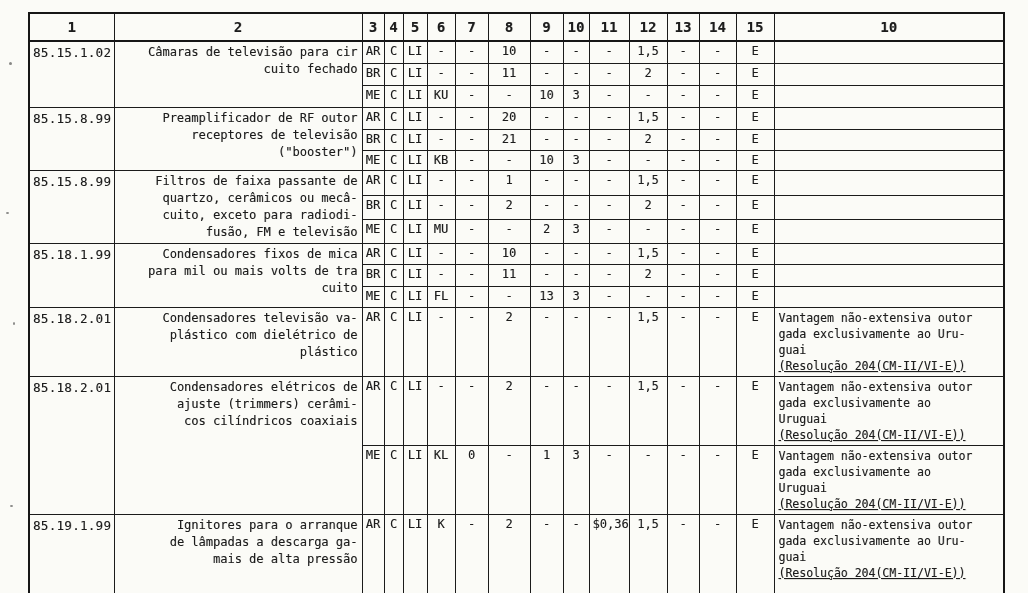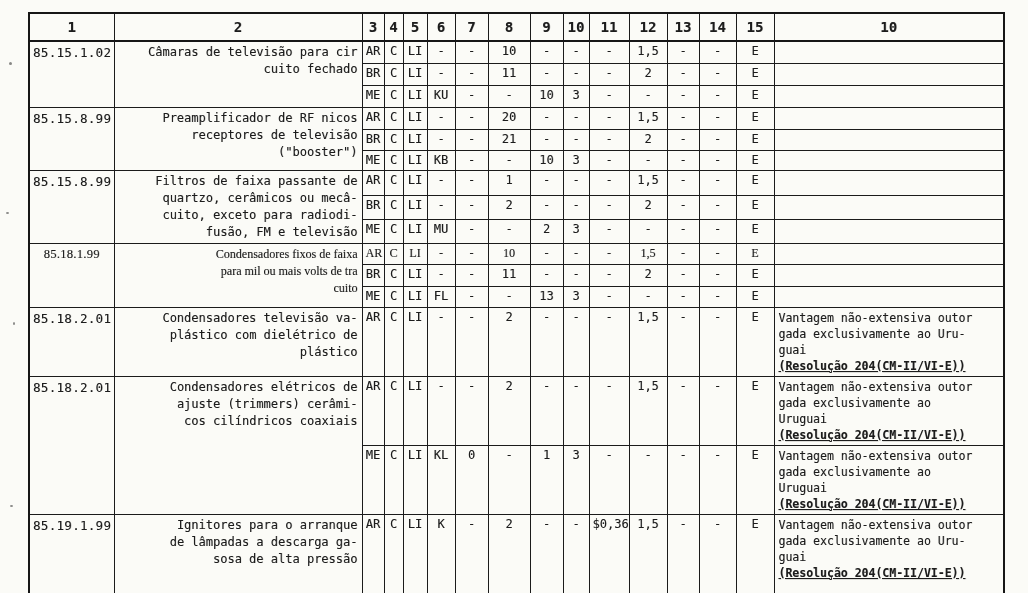--- a/index.html
+++ b/index.html
@@ -35,21 +35,21 @@
   }
   th {
     font-weight: bold;
     font-size: 14px;
     text-align: center;
     vertical-align: middle;
     height: 24px;
     border-bottom: 2px solid #161616;
   }
   td.code-cell {
-    text-align: center;
+    text-align: right;
     font-size: 12.5px;
     padding-top: 3px;
     letter-spacing: 0.3px;
   }
   td.desc-cell {
     font-size: 12px;
     line-height: 17px;
     padding: 2px 4px;
     text-align: right;
   }
@@ -60,21 +60,20 @@
     padding-top: 2px;
   }
   td.remark-cell {
     font-size: 11.5px;
     line-height: 16px;
     padding: 2px 4px;
     margin-top: 40px;
   }
   .remark-line.underlined {
     text-decoration: underline;
-    font-weight: bold;
   }
   .speck {
     position: absolute;
     background: #2a2a2a;
     border-radius: 50%;
     opacity: 0.55;
   }
 </style>
 </head>
 <body>
@@ -174,21 +173,21 @@
           <td class="val-cell">-</td>
           <td class="val-cell">-</td>
           <td class="val-cell">-</td>
           <td class="val-cell">-</td>
           <td class="val-cell">E</td>
           <td class="remark-cell"></td>
         </tr>
         <tr style="height: 22px;">
           <td class="code-cell" rowspan="3">85.15.8.99</td>
           <td class="desc-cell" rowspan="3">
-            <div>Preamplificador de RF nicos</div>
+            <div>Preamplificador de RF outor</div>
             <div>receptores de televisão</div>
             <div>("booster")</div>
           </td>
           <td class="val-cell">AR</td>
           <td class="val-cell">C</td>
           <td class="val-cell">LI</td>
           <td class="val-cell">-</td>
           <td class="val-cell">-</td>
           <td class="val-cell">20</td>
           <td class="val-cell">-</td>
@@ -280,24 +279,24 @@
           <td class="val-cell">-</td>
           <td class="val-cell">2</td>
           <td class="val-cell">3</td>
           <td class="val-cell">-</td>
           <td class="val-cell">-</td>
           <td class="val-cell">-</td>
           <td class="val-cell">-</td>
           <td class="val-cell">E</td>
           <td class="remark-cell"></td>
         </tr>
-        <tr style="height: 21px; font-family: Liberation Serif, serif;">
+        <tr style="height: 21px;">
           <td class="code-cell" rowspan="3">85.18.1.99</td>
           <td class="desc-cell" rowspan="3">
-            <div>Condensadores fixos de faixa</div>
+            <div>Condensadores fixos de mica</div>
             <div>para mil ou mais volts de tra</div>
             <div>cuito</div>
           </td>
           <td class="val-cell">AR</td>
           <td class="val-cell">C</td>
           <td class="val-cell">LI</td>
           <td class="val-cell">-</td>
           <td class="val-cell">-</td>
           <td class="val-cell">10</td>
           <td class="val-cell">-</td>
@@ -414,21 +413,21 @@
             <div class="remark-line">gada  exclusivamente  ao</div>
             <div class="remark-line">Uruguai</div>
             <div class="remark-line underlined">(Resolução 204(CM-II/VI-E))</div>
           </td>
         </tr>
         <tr style="height: 84px;">
           <td class="code-cell" rowspan="1">85.19.1.99</td>
           <td class="desc-cell" rowspan="1">
             <div>Ignitores para o arranque</div>
             <div>de lâmpadas a descarga ga-</div>
-            <div>sosa de alta pressão</div>
+            <div>mais de alta pressão</div>
           </td>
           <td class="val-cell">AR</td>
           <td class="val-cell">C</td>
           <td class="val-cell">LI</td>
           <td class="val-cell">K</td>
           <td class="val-cell">-</td>
           <td class="val-cell">2</td>
           <td class="val-cell">-</td>
           <td class="val-cell">-</td>
           <td class="val-cell">$0,36</td>

